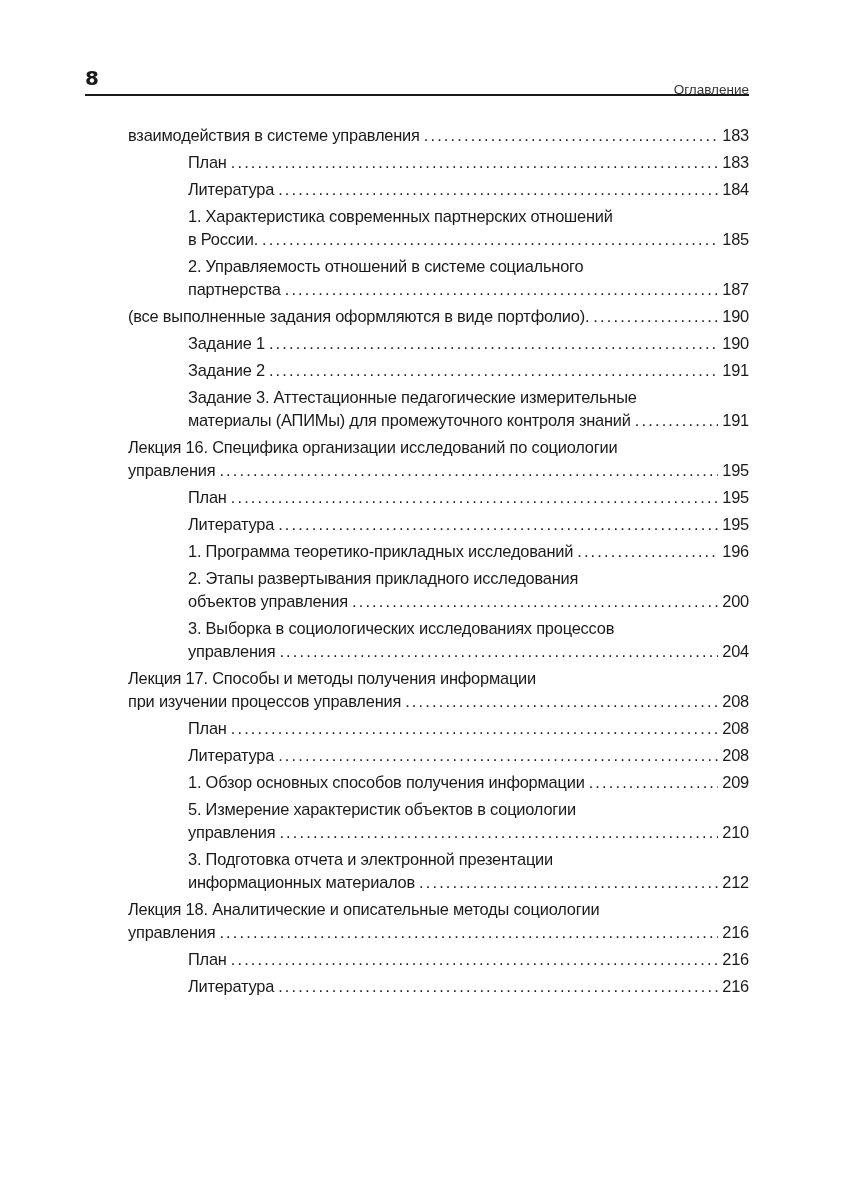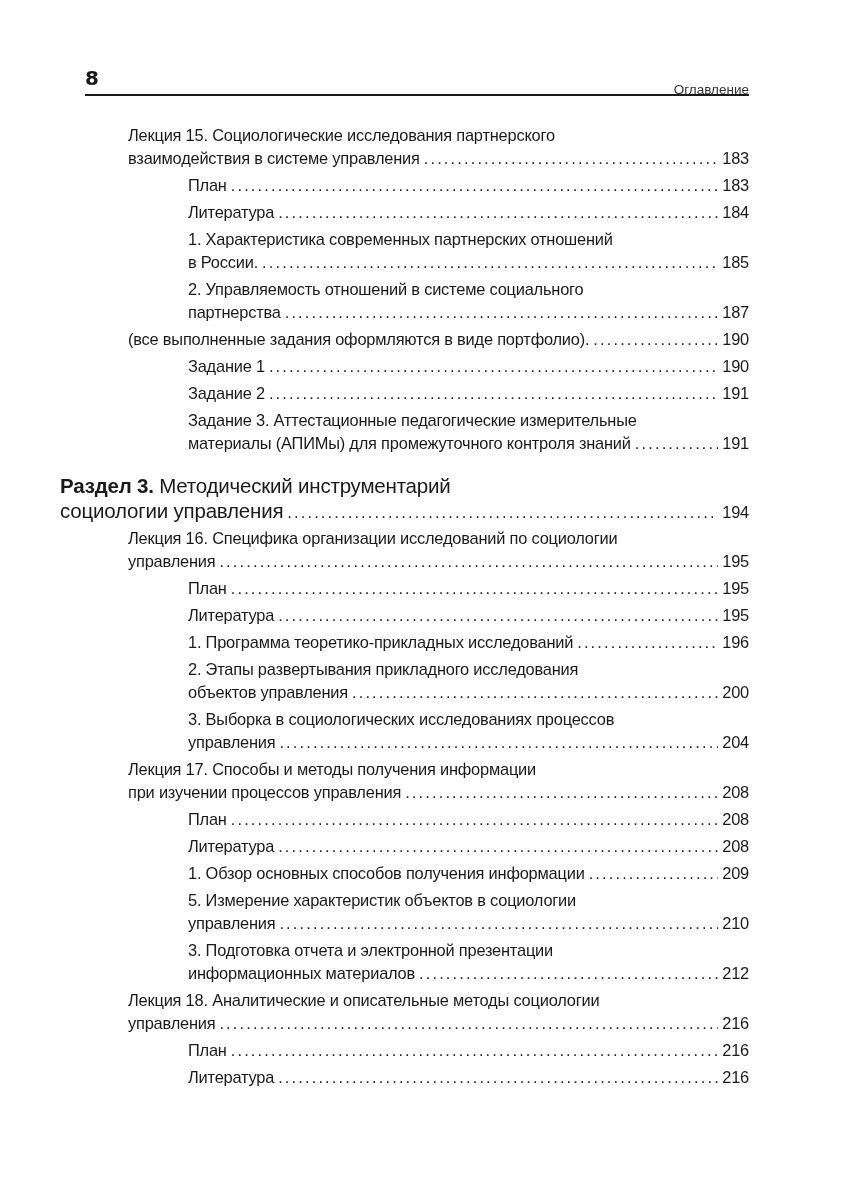--- a/index.html
+++ b/index.html
@@ -53,21 +53,20 @@
 <body>
 
 <div class="page-header">
   <span class="page-number">8</span>
   <span class="running-title">Оглавление</span>
 </div>
 
 <div class="toc">
 
   <div class="entry l1">
-    <div>Лекция 15. Социологические исследования партнерского</div>
     <div class="line">
         <span class="text">взаимодействия в системе управления</span>
         <span class="dots"></span>
         <span class="pg">183</span>
       </div>
   </div>
 
   <div class="entry l2">
     <div class="line">
         <span class="text">План</span>
@@ -128,28 +127,20 @@
 
   <div class="entry l2">
     <div>Задание 3. Аттестационные педагогические измерительные</div>
     <div class="line">
         <span class="text">материалы (АПИМы) для промежуточного контроля знаний</span>
         <span class="dots"></span>
         <span class="pg">191</span>
       </div>
   </div>
 
-  <div class="entry section">
-    <div><span class="bold">Раздел 3.</span><span> Методический инструментарий</span></div>
-    <div class="line">
-        <span class="text">социологии управления</span>
-        <span class="dots"></span>
-        <span class="pg">194</span>
-      </div>
-  </div>
 
   <div class="entry l1">
     <div>Лекция 16. Специфика организации исследований по социологии</div>
     <div class="line">
         <span class="text">управления</span>
         <span class="dots"></span>
         <span class="pg">195</span>
       </div>
   </div>
 

